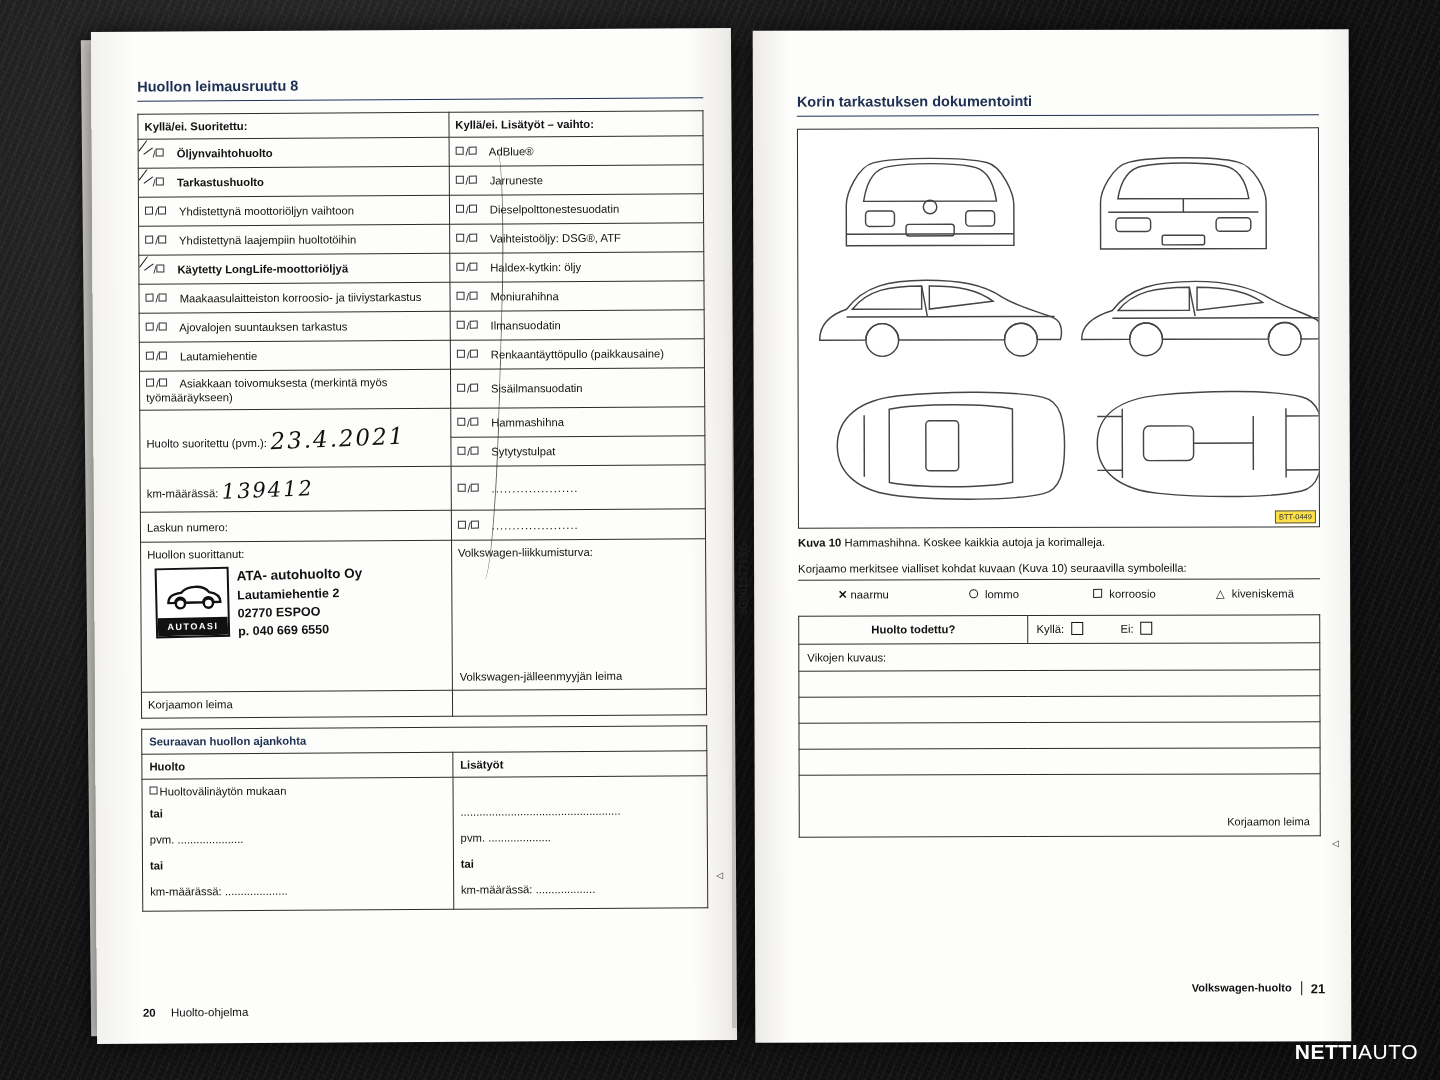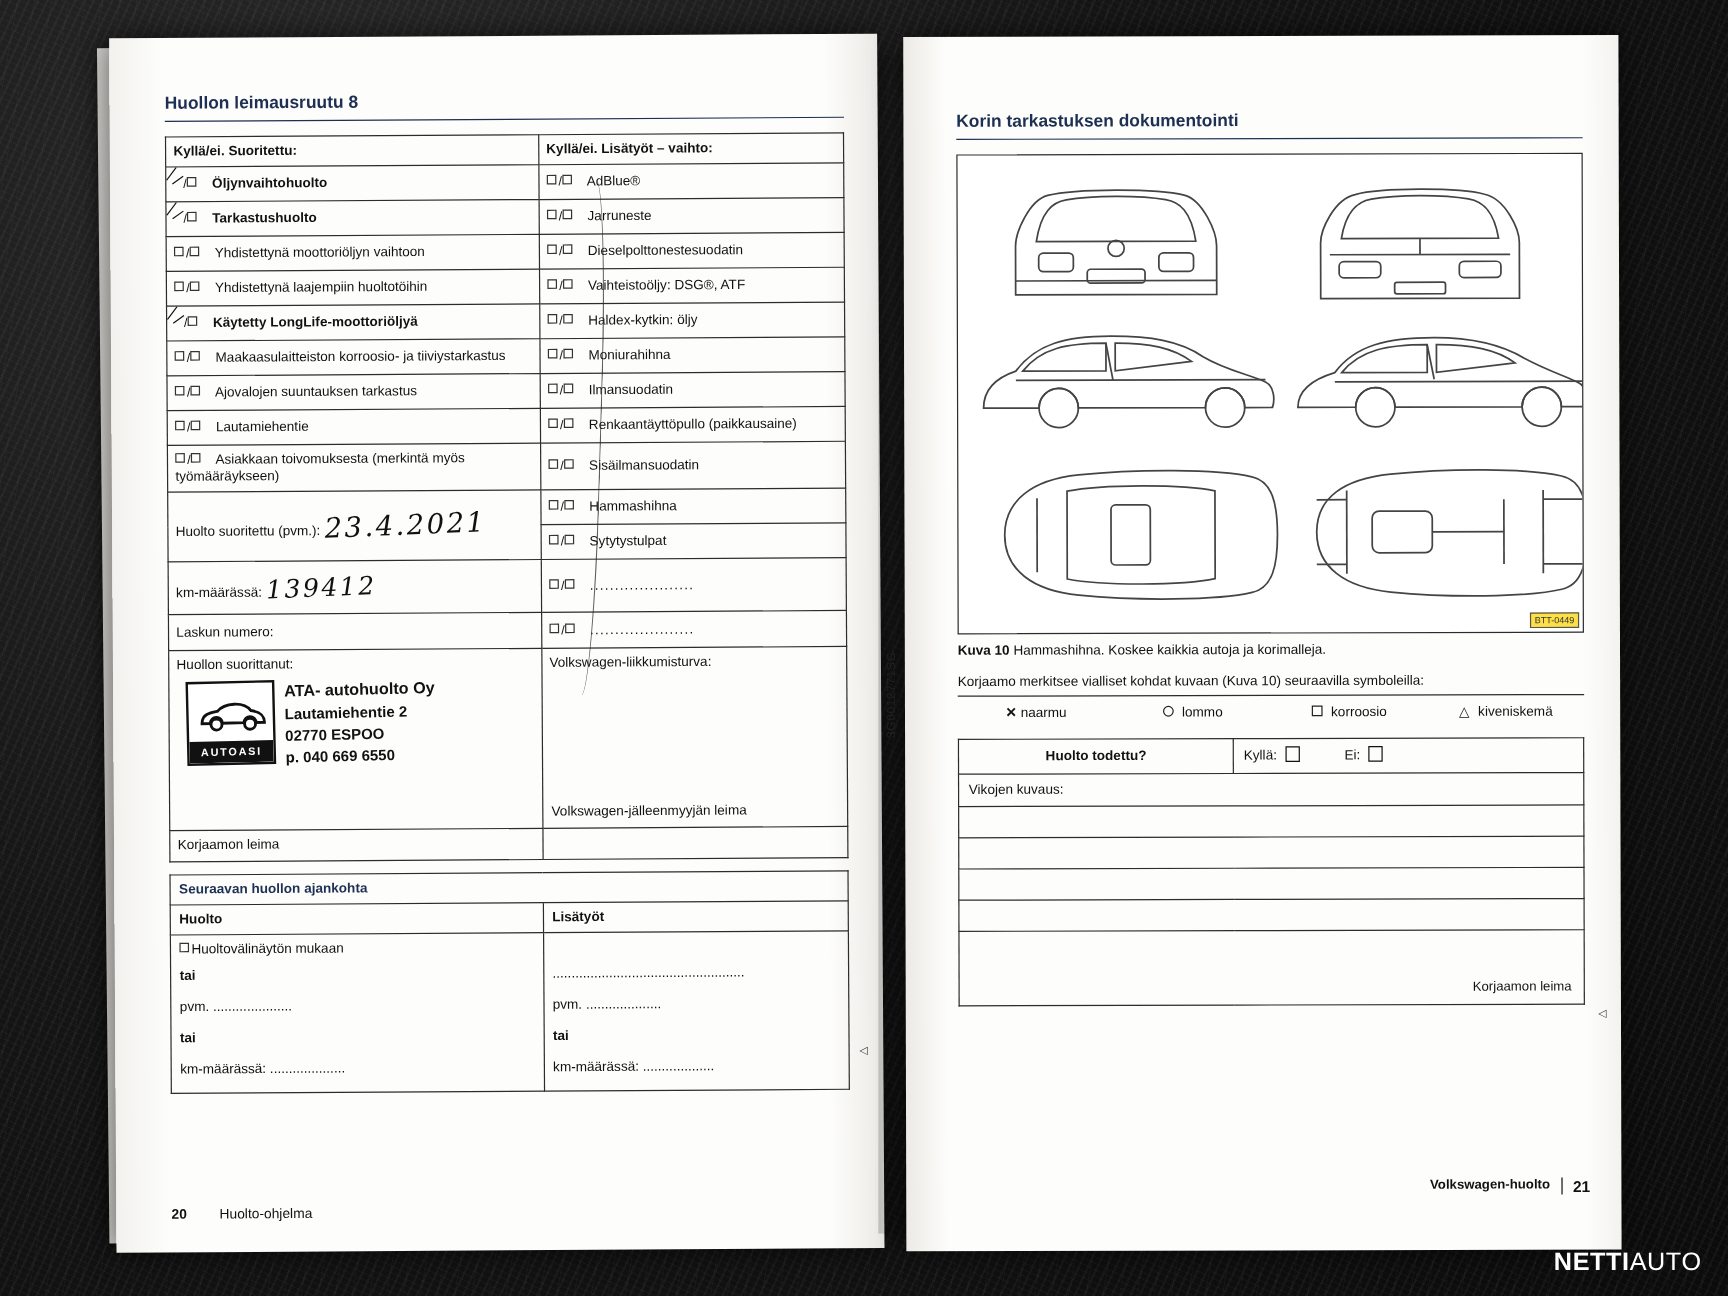--- a/index.html
+++ b/index.html
@@ -135,21 +135,21 @@
   .next-hdr {
     font-weight:bold; font-size:11.8px; color:#1d2f52;
   }
   .tbl2 { width:100%; border-collapse:collapse; margin-top:10px; }
   .tbl2 td { border:1px solid #2c2c2c; padding:5px 7px; font-size:11.3px; vertical-align:top; }
 
   .page-foot {
     position:absolute; left:46px; bottom:24px;
     font-size:11.5px; color:#111;
   }
-  .page-foot .num { font-weight:bold; margin-right:24px; }
+  .page-foot .num { font-weight:bold; margin-right:12px; }
 
   
   .rp-inner { position:absolute; left:44px; top:62px; right:30px; }
   .rp-title {
     font-weight:bold; font-size:14.5px; color:#1d2f52;
     padding-bottom:5px; border-bottom:1.6px solid #1d2f52;
   }
   .figure {
     margin-top:12px; border:1px solid #2c2c2c; height:400px; position:relative;
     background:#fff;

